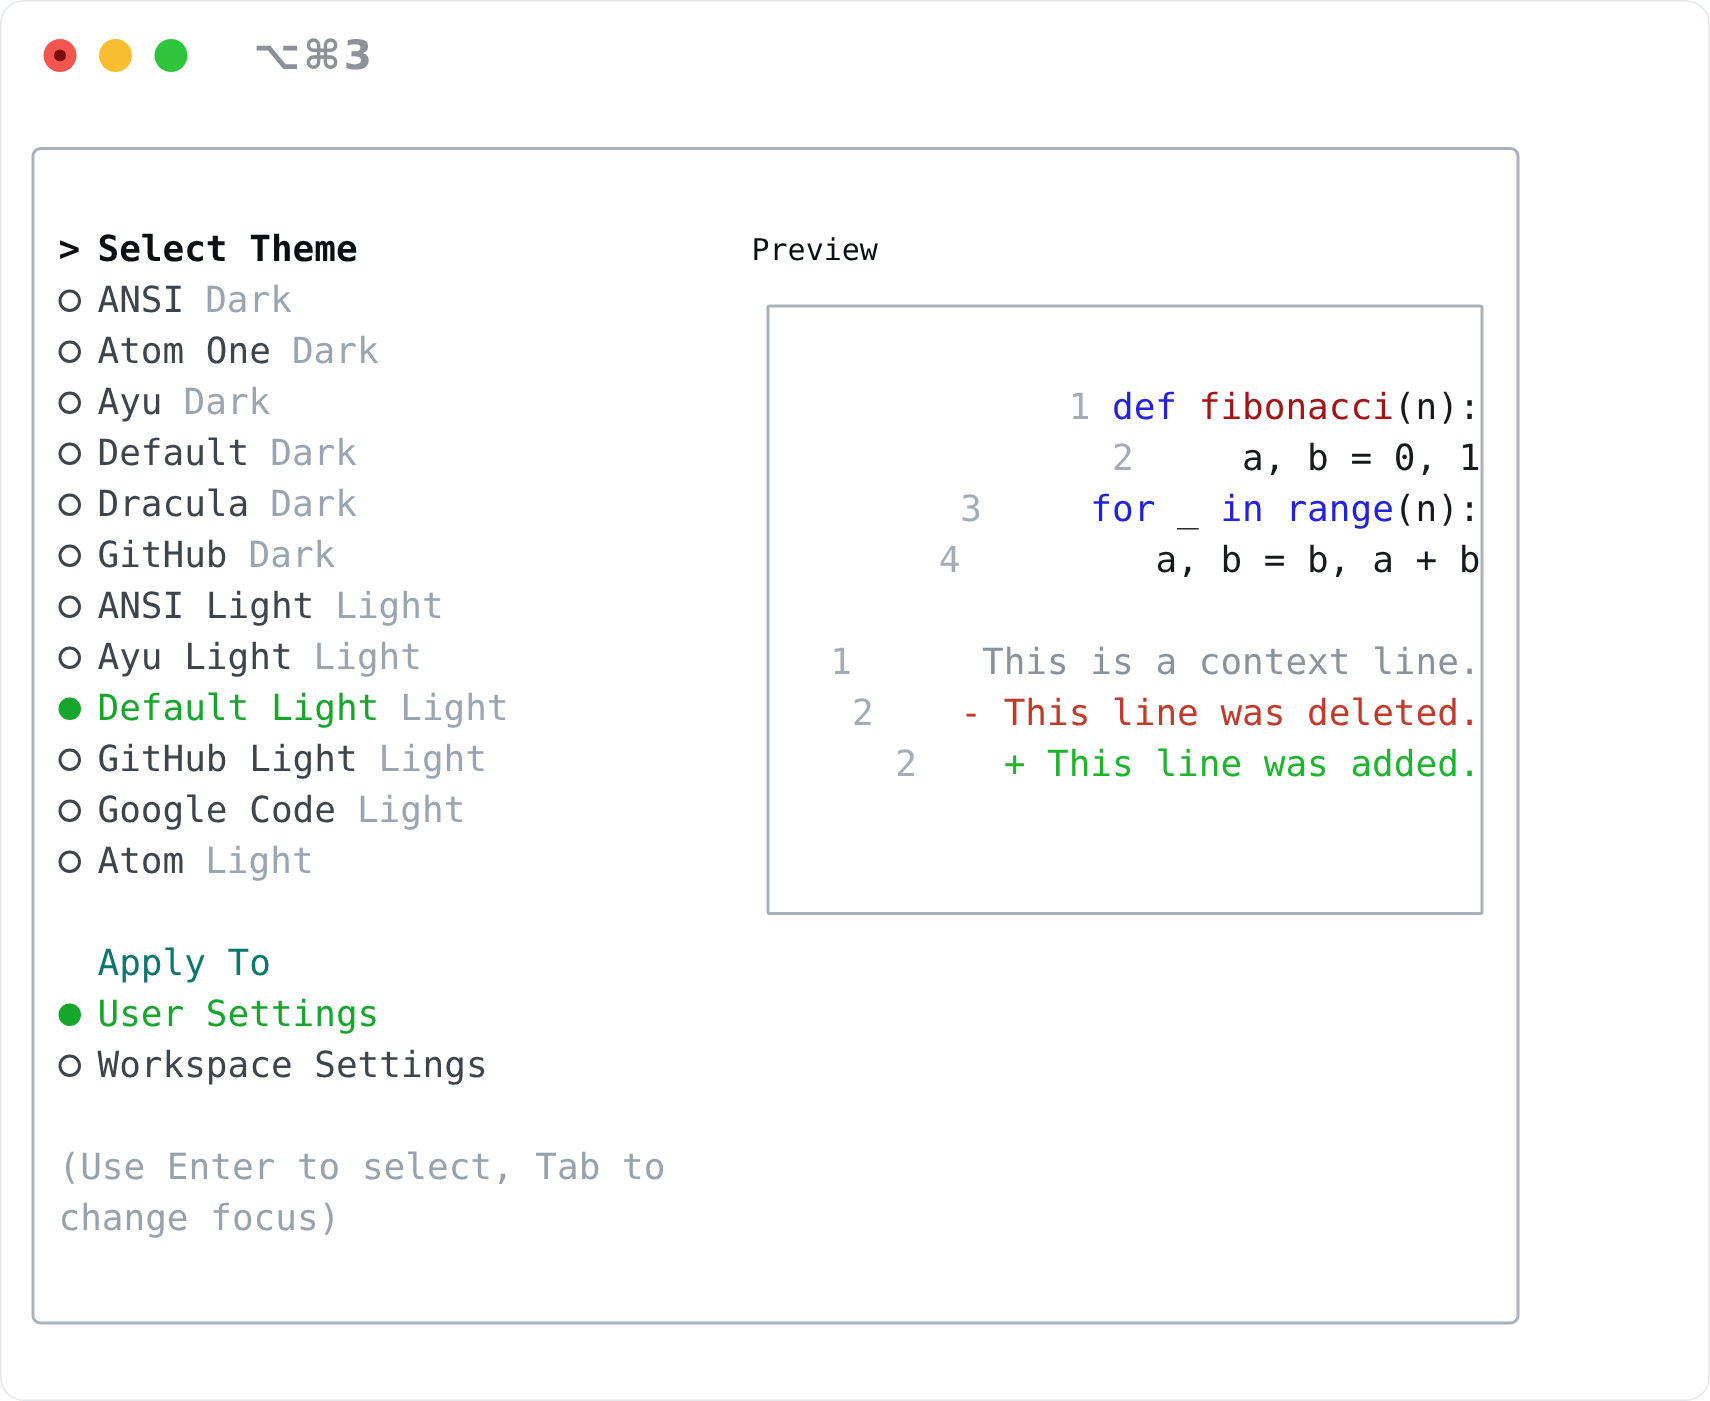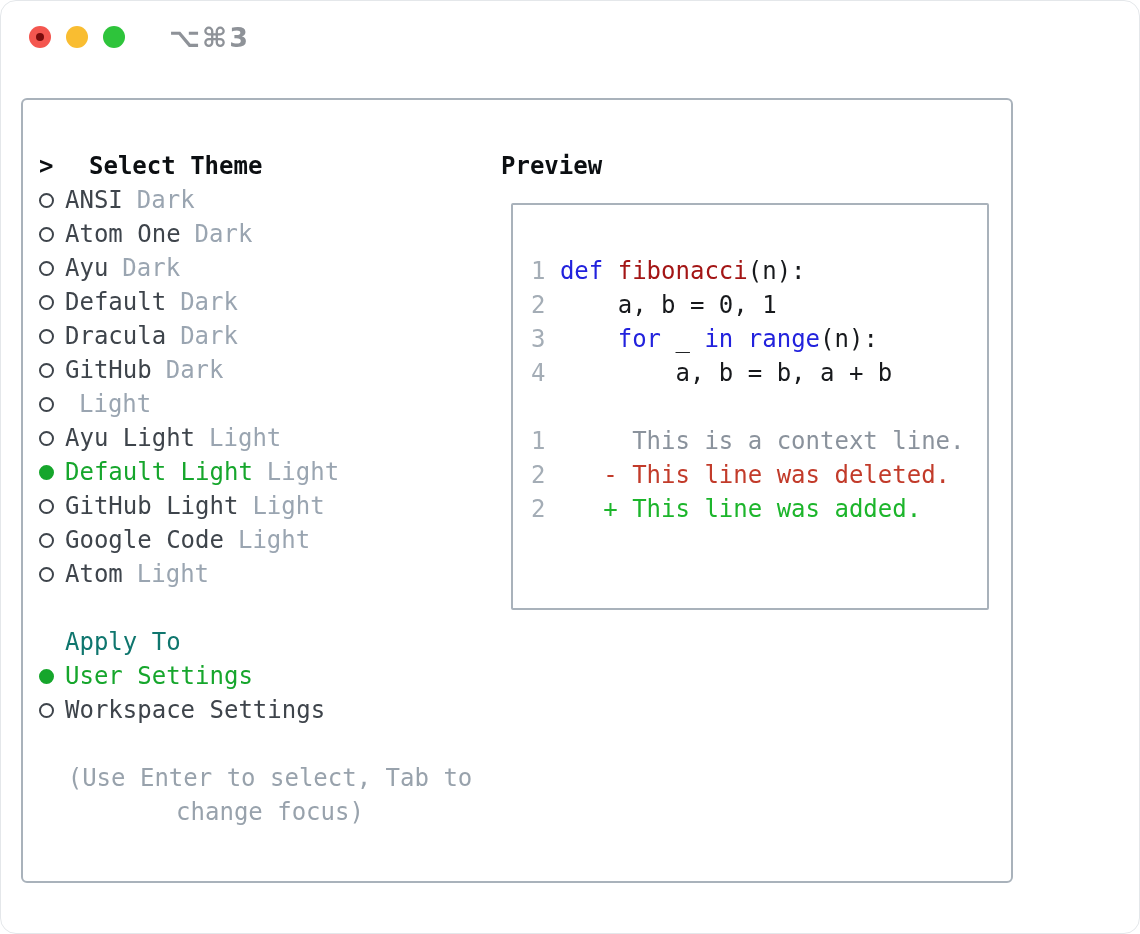--- a/index.html
+++ b/index.html
@@ -27,32 +27,32 @@
     background:#fff;
   }
   .left-col{width:478px;box-sizing:border-box;padding:49px 0 0 16px;flex:none;}
   .right-col{flex:1;padding-top:49px;box-sizing:border-box;}
   
   .row{height:34px;display:flex;align-items:center;font-size:24px;line-height:34px;}
   .prefix-cell{width:26px;flex:none;display:flex;align-items:center;}
   .caret{font-weight:bold;color:var(--header-text,#0c0f12);}
   .radio{width:15px;height:15px;box-sizing:border-box;border:2px solid var(--item-text,#3e444b);border-radius:50%;}
   .radio.on{border-color:var(--accent-green,#16a62c);background:var(--accent-green,#16a62c);}
-  .list-header-label{font-weight:bold;color:var(--header-text,#0c0f12);margin-left:24px;}
+  .list-header-label{font-weight:bold;color:var(--header-text,#0c0f12);}
   .item-name{color:var(--item-text,#3e444b);white-space:pre;}
   .item-name.selected{color:var(--accent-green,#16a62c);}
   .item-variant{color:var(--muted-text,#9aa5b1);margin-left:14px;white-space:pre;}
   .apply-header-label{color:#0f766e;}
   .gap34{height:34px;}
-  .hint{font-size:24px;line-height:34px;color:var(--hint-text,#98a2ac);max-width:462px;text-align:center;}
-  
-  .preview-label{height:34px;font-size:24px;line-height:34px;font-weight:bold;color:var(--header-text,#0c0f12);}
+  .hint{font-size:24px;line-height:34px;color:var(--hint-text,#98a2ac);max-width:462px;}
+  
+  .preview-label{height:34px;font-size:20px;line-height:34px;font-weight:normal;color:var(--header-text,#0c0f12);}
   .preview-box{
     margin-top:20px;margin-left:10px;width:478px;height:407px;box-sizing:border-box;
-    border:2px solid var(--border-gray,#a9b2bb);border-radius:2px;padding:49px 0 0 18px;overflow:hidden;
+    border:2px solid var(--border-gray,#a9b2bb);border-radius:2px;padding:49px 0 0 18px;overflow:hidden;text-align:right;
   }
   .code-line{font-size:24px;line-height:34px;white-space:pre;}
   .ln{color:var(--line-number,#a4adb6);}
   .tk-p{color:var(--code-text,#17191c);}
   .tk-k{color:var(--keyword-blue,#2222dd);}
   .tk-f{color:var(--function-red,#a31515);}
   .tk-ctx{color:var(--diff-context,#8a929c);margin-top:48px;}
   .tk-del{color:var(--diff-deleted,#c23b2a);}
   .tk-add{color:var(--diff-added,#1cb52b);}
 </style>
@@ -120,20 +120,21 @@
             <span class="prefix-cell">
               <span class="radio"></span>
             </span>
             <span class="item-name">GitHub</span>
             <span class="item-variant">Dark</span>
           </div>
           <div class="row">
             <span class="prefix-cell">
               <span class="radio"></span>
             </span>
+            <span class="item-name">ANSI Light</span>
             <span class="item-variant">Light</span>
           </div>
           <div class="row">
             <span class="prefix-cell">
               <span class="radio"></span>
             </span>
             <span class="item-name">Ayu Light</span>
             <span class="item-variant">Light</span>
           </div>
           <div class="row">

